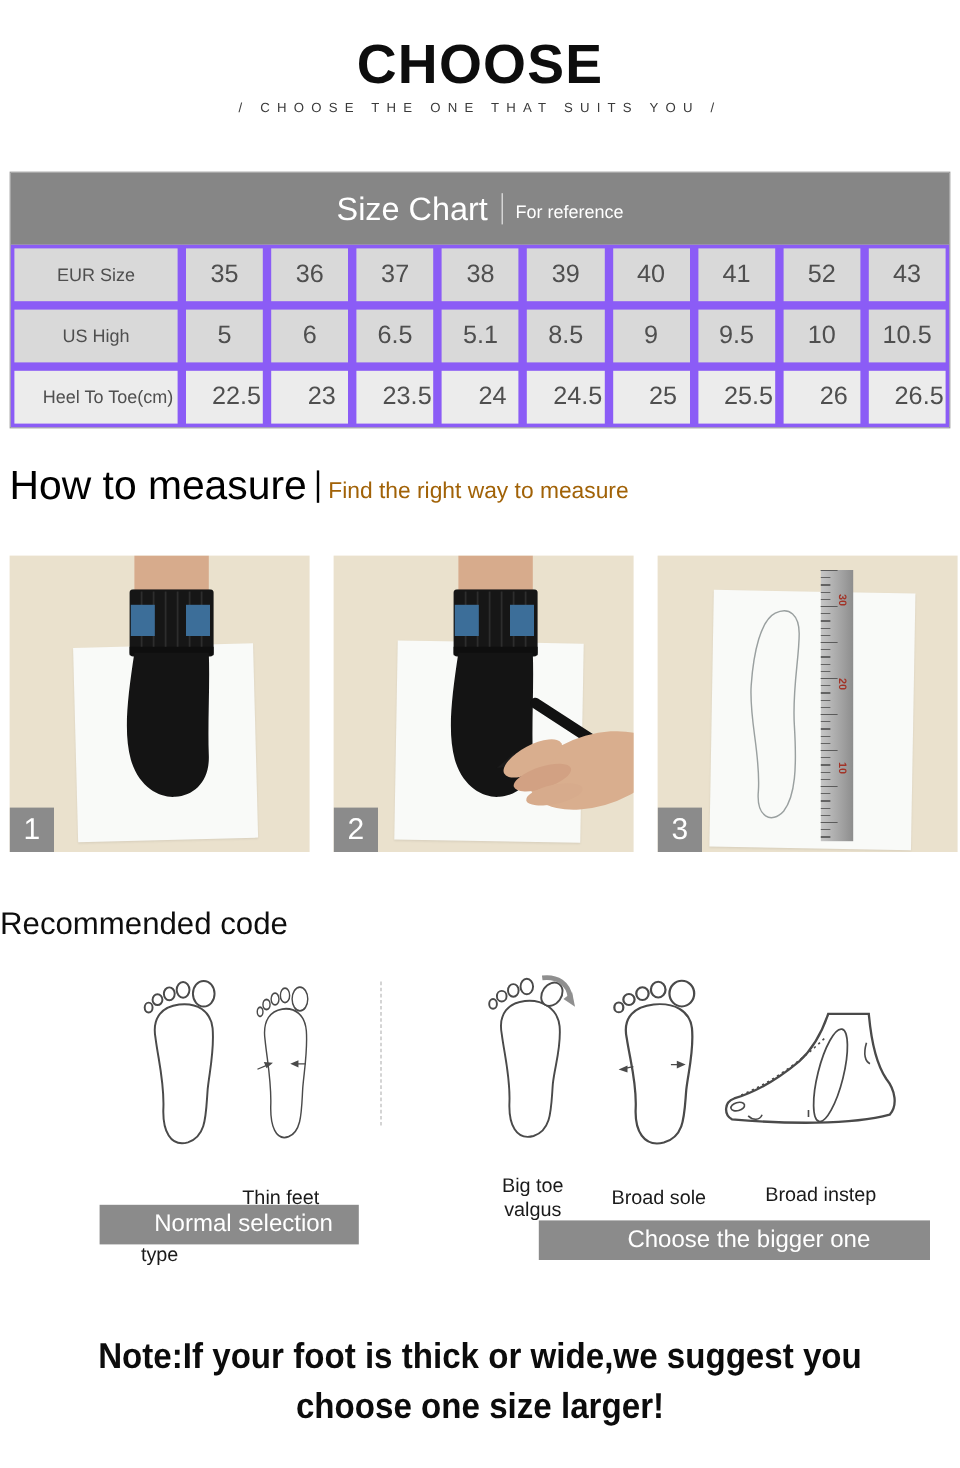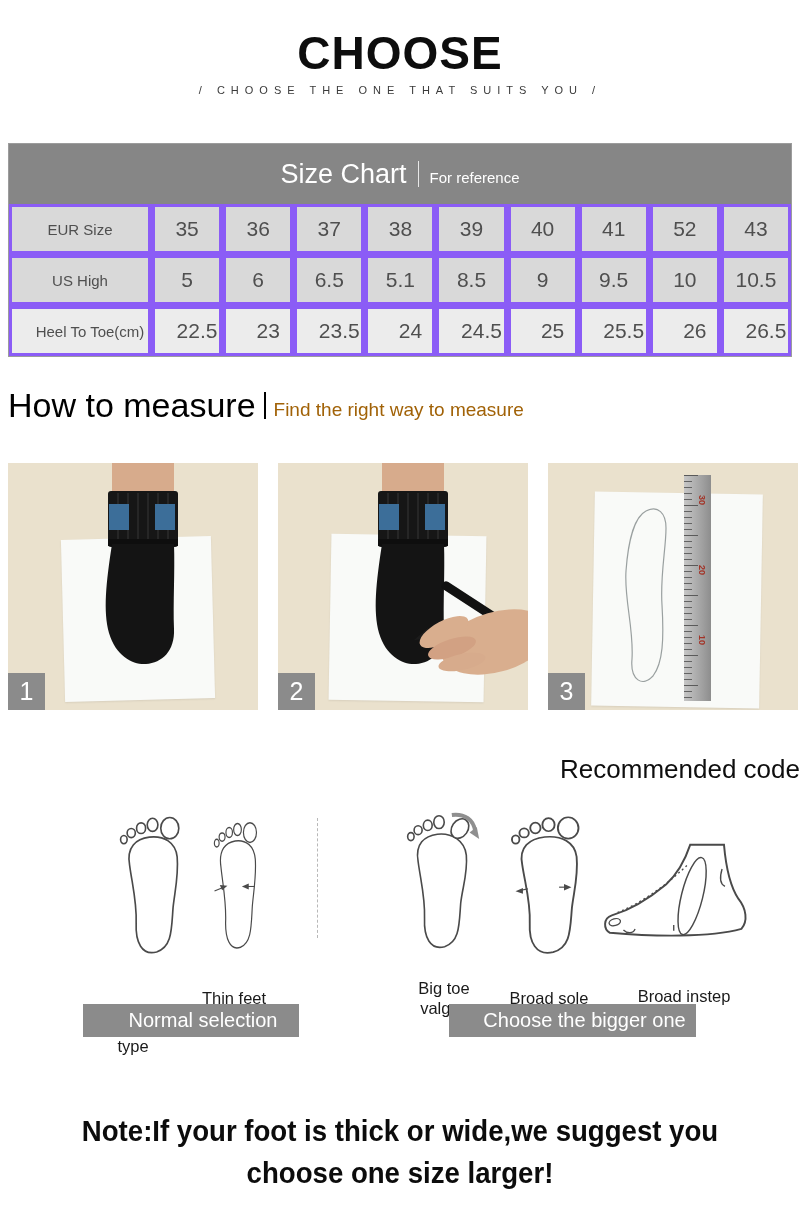--- a/index.html
+++ b/index.html
@@ -57,41 +57,41 @@
   .ruler-ticks2 { position:absolute; left:0; top:0; width:14px; height:100%;
     background:repeating-linear-gradient(to bottom,#5a5a5a 0 1px, rgba(0,0,0,0) 1px 30px); }
   .ruler-num { position:absolute; left:13px; color:#a23327; font-size:9px;
     transform:rotate(90deg); font-weight:bold; }
   .rn-0 { top:20px; } .rn-1 { top:90px; } .rn-2 { top:160px; }
   .step-badge { position:absolute; left:0; bottom:0; width:37px; height:37px;
     background:#8b8b8b; color:#fff; display:flex; align-items:center;
     justify-content:center; font-size:25px; }
 
   
-  .rec-title { position:absolute; top:754px; left:0; width:100%; text-align:right;
+  .rec-title { position:absolute; top:754px; left:0; width:100%; text-align:left;
     font-size:26px; color:#0e0e0e; }
   .foot-svg { position:absolute; }
   .foot-standard { left:105px; top:814px; width:82px; height:148px; }
   .foot-thin { left:194px; top:814px; width:76px; height:148px; }
   .foot-valgus { left:394px; top:806px; width:90px; height:156px; }
   .foot-broad { left:494px; top:814px; width:94px; height:148px; }
   .foot-instep { left:598px; top:840px; width:165px; height:116px; }
   .dotted-divider { position:absolute; left:317px; top:818px; height:120px; width:0;
     border-left:1px dashed #b8b8b8; }
   .foot-label { position:absolute; font-size:16.5px; color:#1a1a1a; text-align:center;
     line-height:20px; }
   .fl-0 { left:68px;  top:1016px; width:130px; }
   .fl-1 { left:188px; top:988px; width:92px; }
   .fl-2 { left:398px; top:978px; width:92px; }
   .fl-3 { left:494px; top:988px; width:110px; }
   .fl-4 { left:628px; top:986px; width:112px; }
   .sel-bar { position:absolute; top:1004px; height:33px; background:#8b8b8b; color:#fff;
     font-size:20px; display:flex; align-items:center; justify-content:center;padding-left:24px; }
   .sel-bar-normal { left:83px; width:216px; }
-  .sel-bar-bigger { left:449px; width:247px; }
+  .sel-bar-bigger { left:449px; width:326px;margin-top:13px; }
 
   
   .note { position:absolute; top:1110px; left:0; width:100%; text-align:center;
     font-weight:bold; font-size:30px; color:#0c0c0c; line-height:42px;
     transform:scaleX(0.92); }
 
   svg .ln { stroke:#4a4a4a; stroke-width:2; fill:#ffffff; }
   svg .thin-ln { stroke:#4a4a4a; stroke-width:1.4; fill:none; }
   svg .arr { fill:#4a4a4a; }
 </style>

